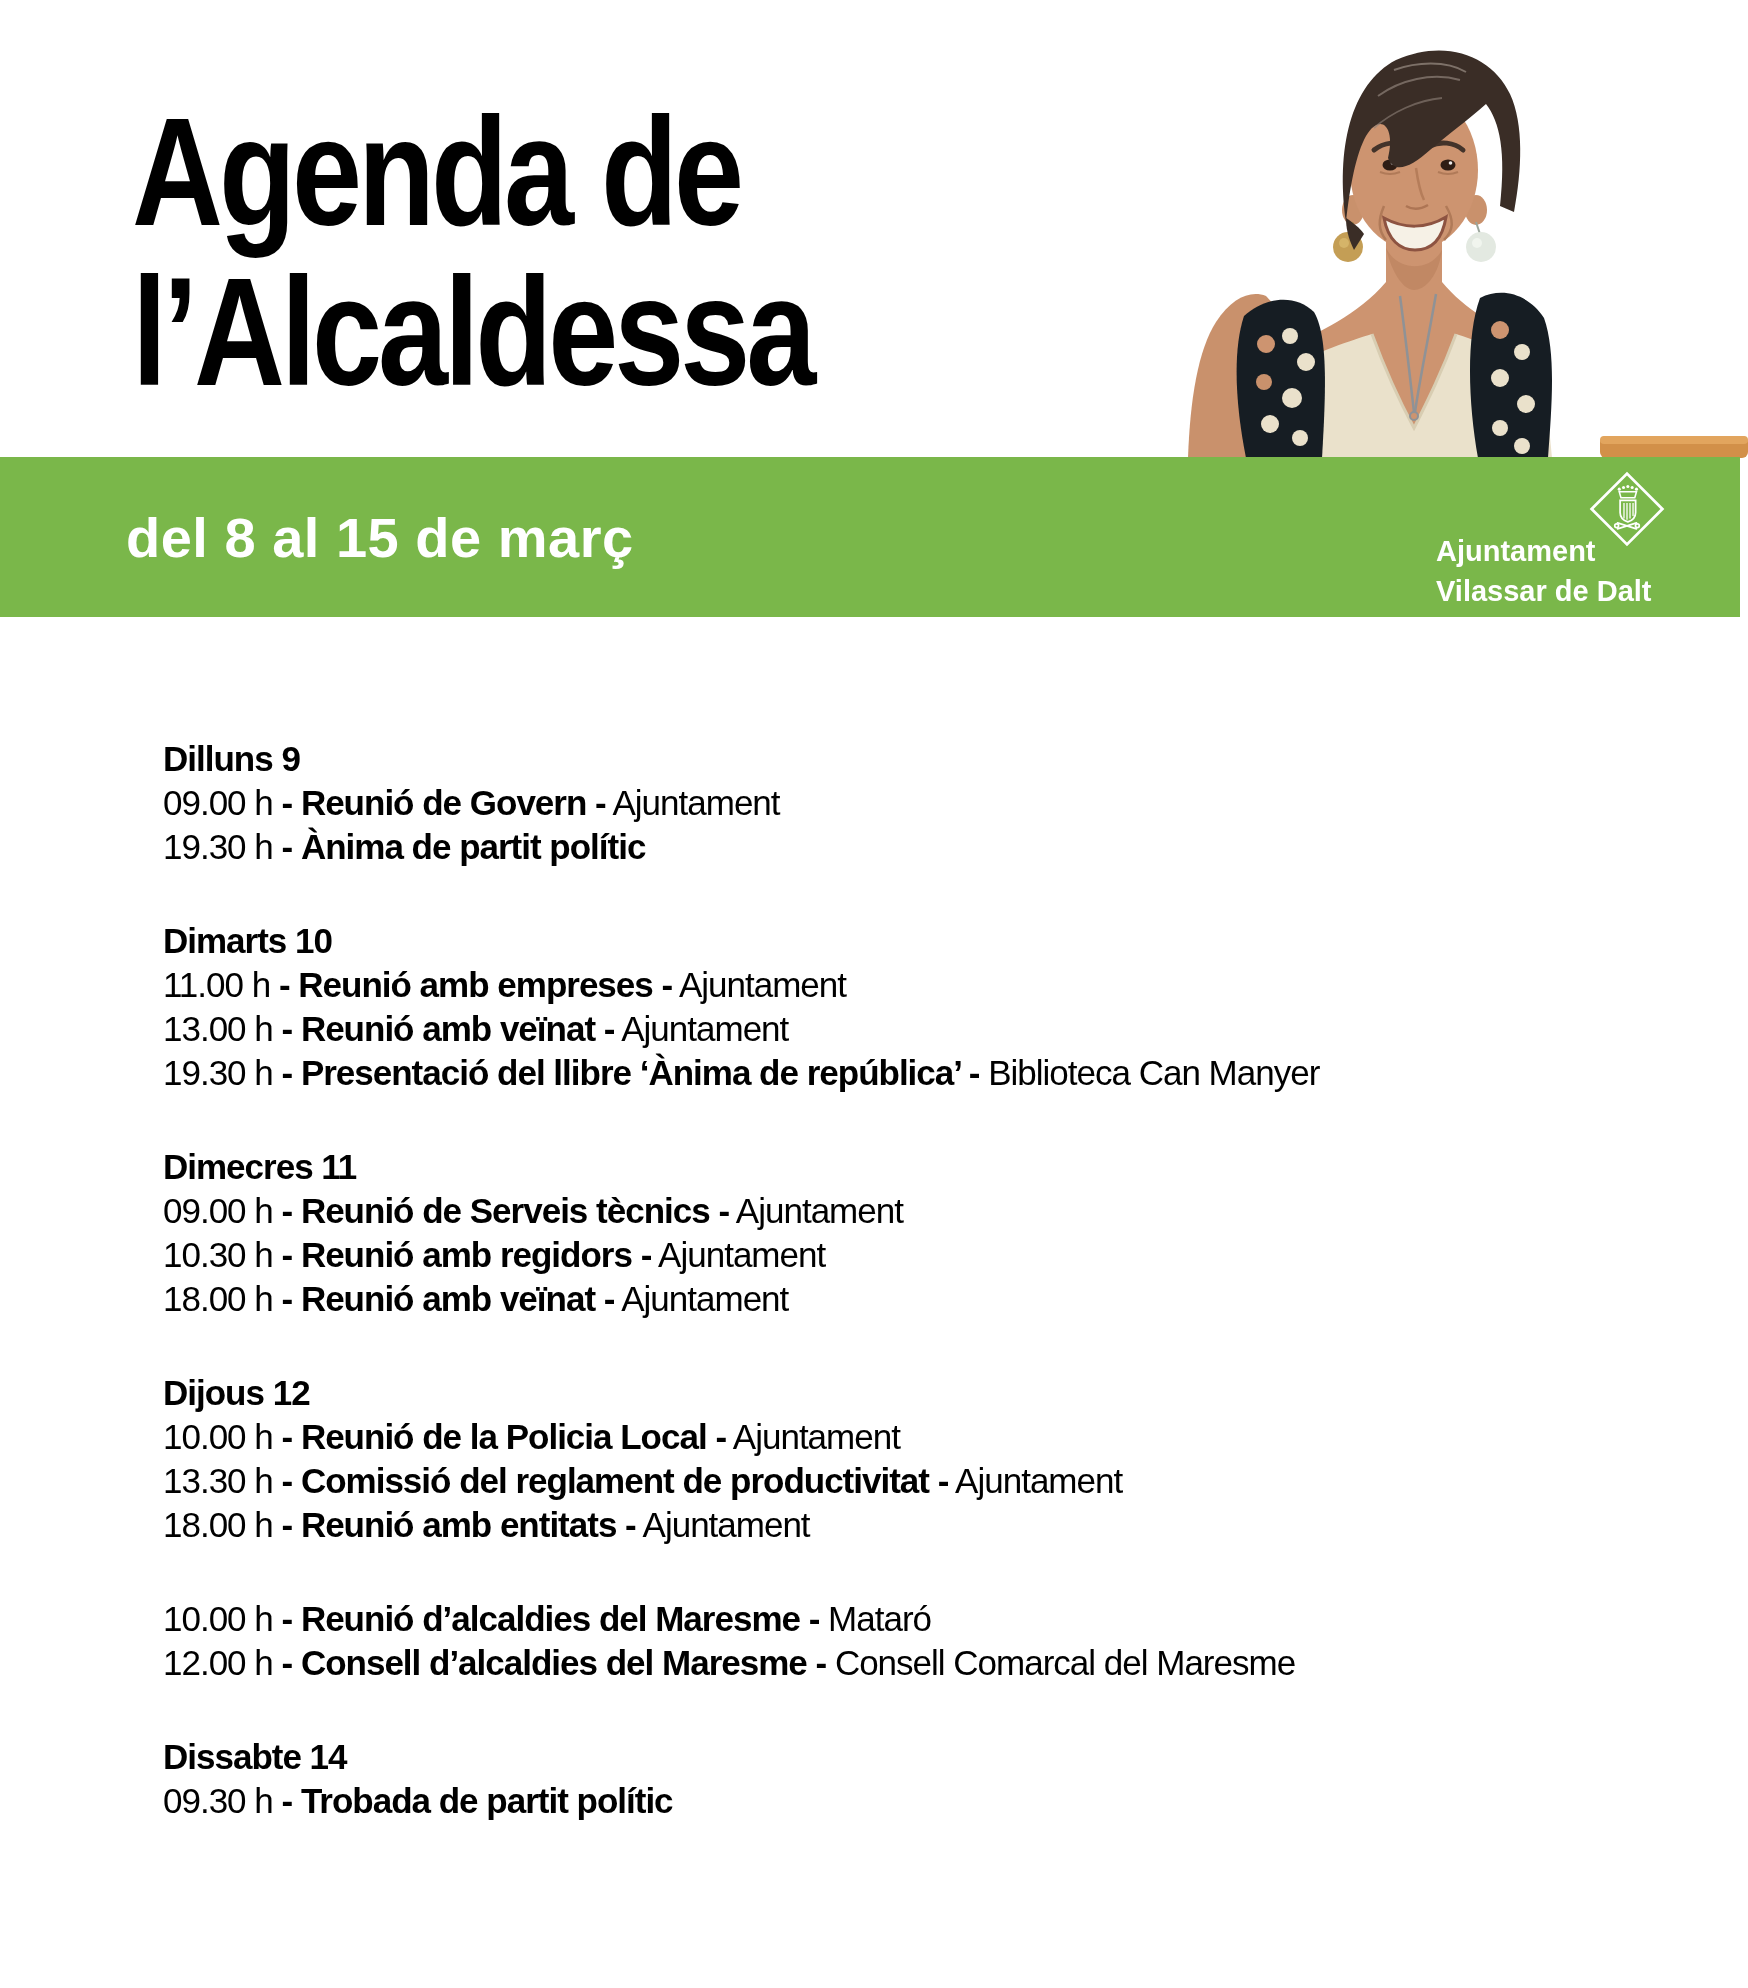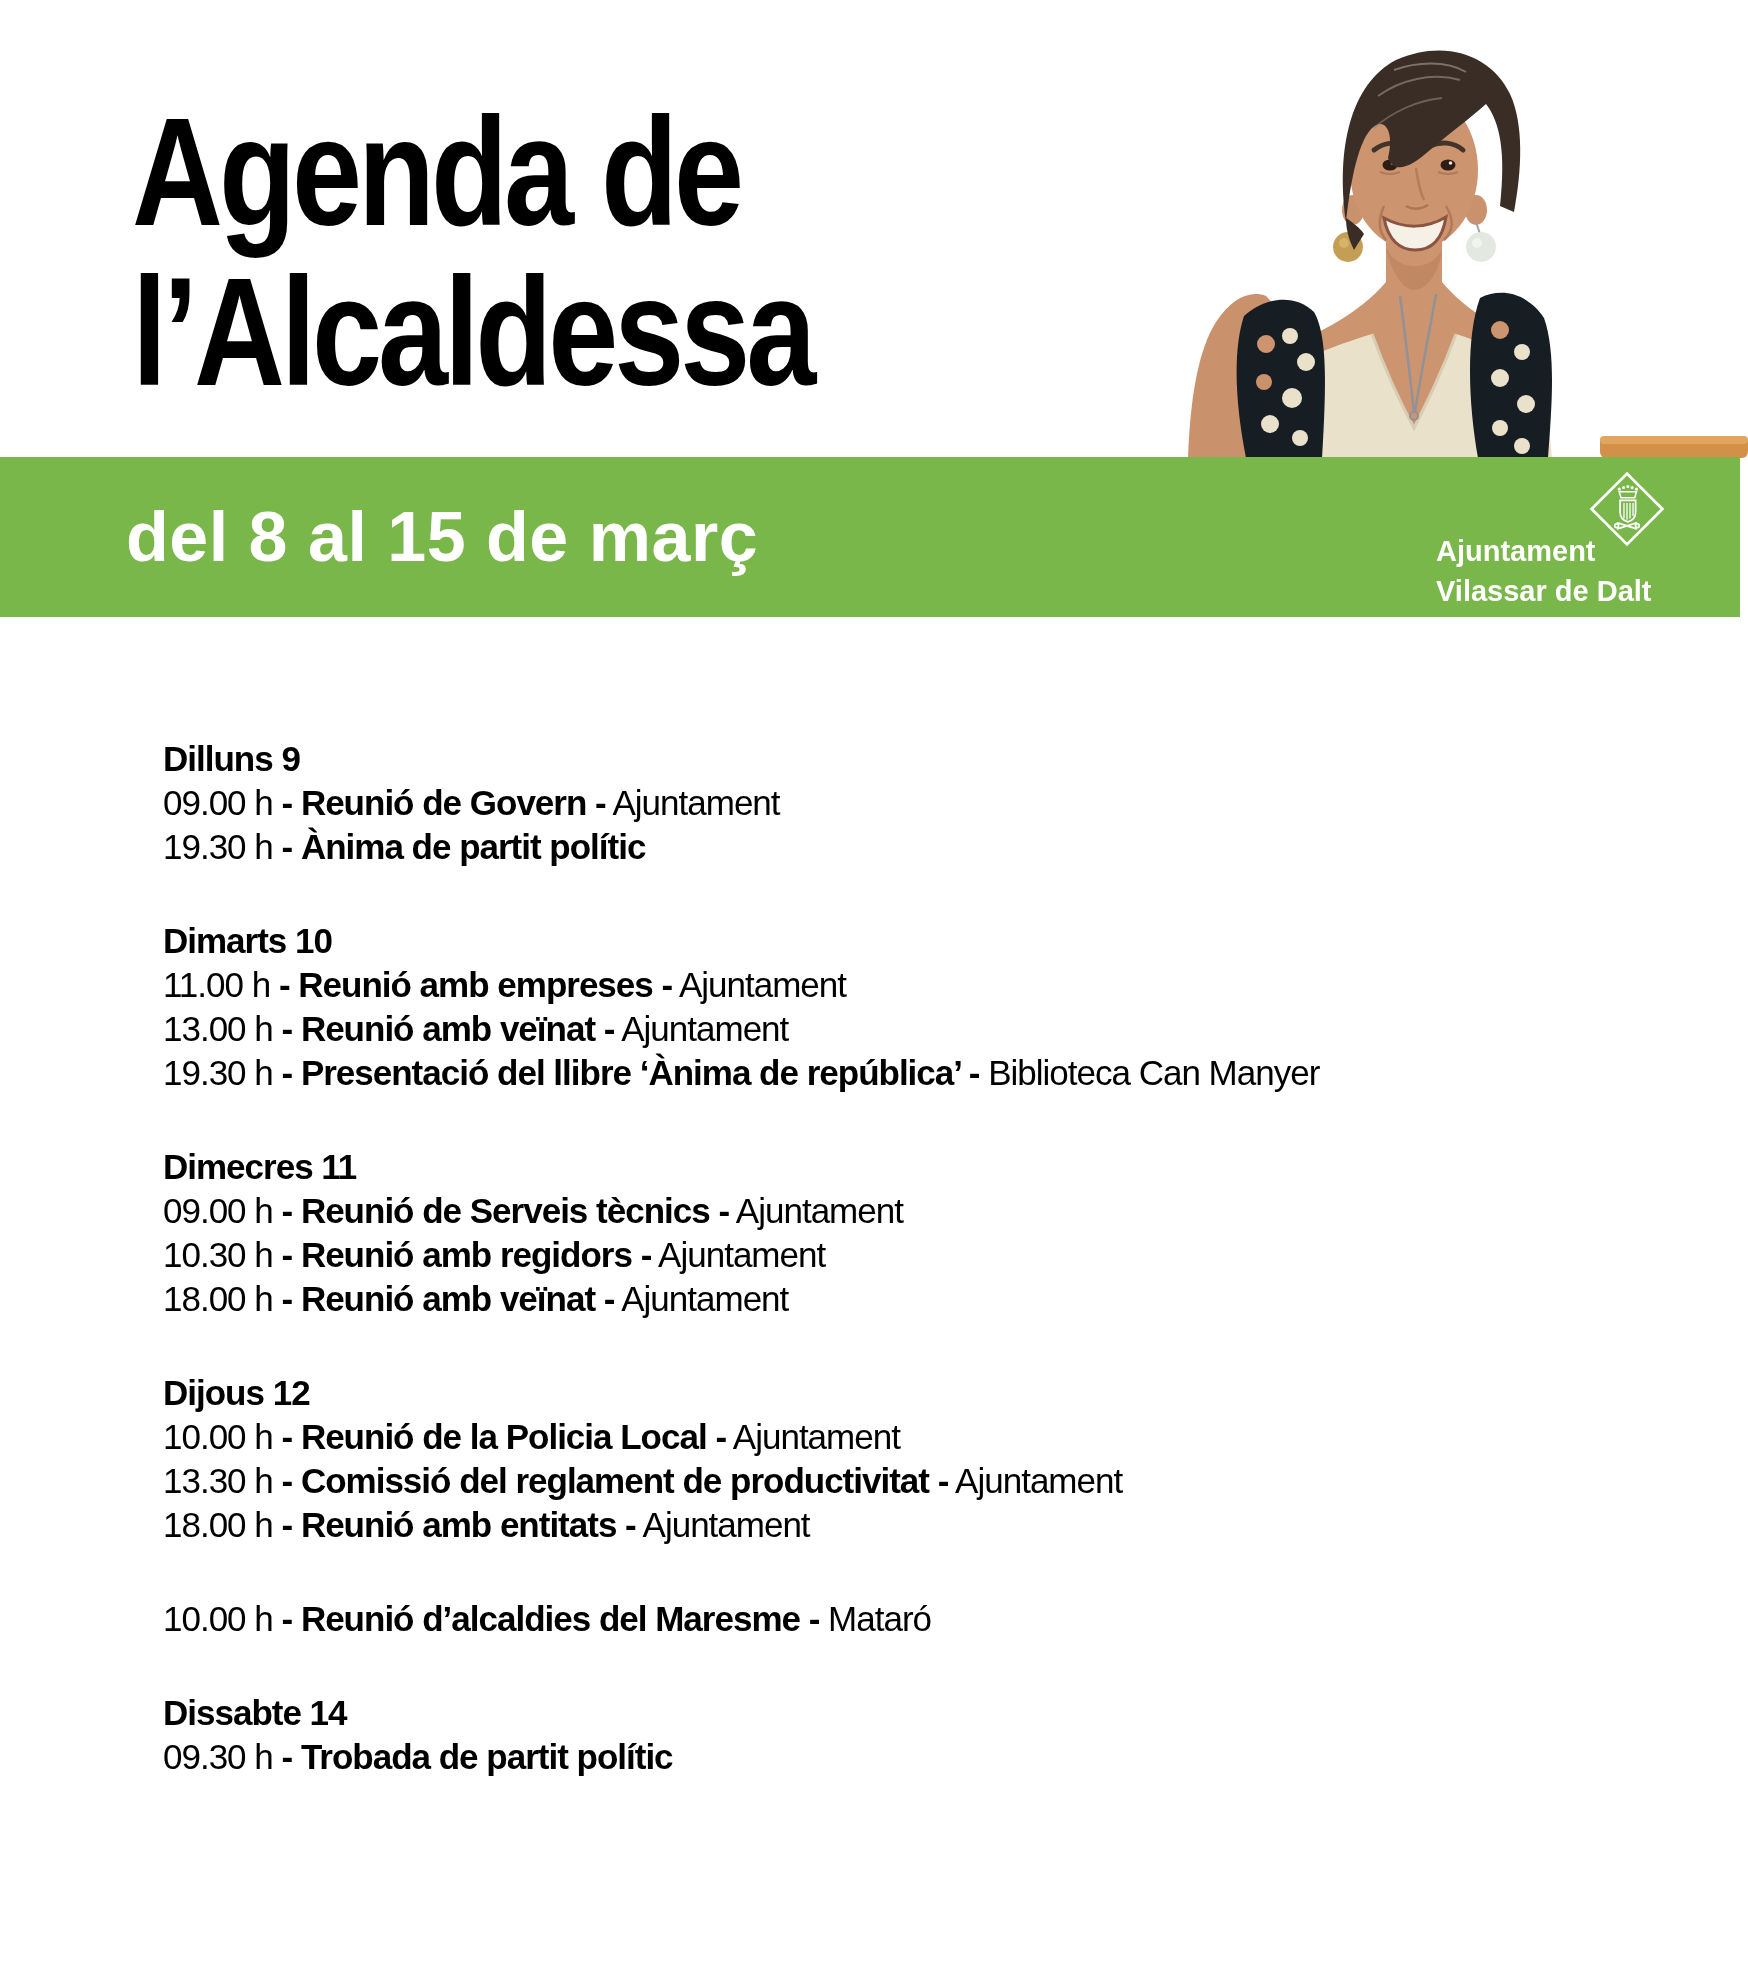--- a/index.html
+++ b/index.html
@@ -37,21 +37,21 @@
   
   .banner {
     position: absolute;
     left: 0; top: 457px;
     width: 1740px; height: 160px;
     display: flex;
     align-items: center;
   }
   .date-range {
     margin-left: 126px;
-    font-size: 70px;
+    font-size: 56px;
     font-weight: bold;
     color: #ffffff;
     letter-spacing: 0.5px;
     white-space: nowrap;
   }
   .logo-text {
     position: absolute;
     left: 1436px; top: 74px;
     font-size: 29px;
     line-height: 40px;
@@ -226,18 +226,19 @@
       <div class="event-line"><span class="event-time">18.00 h </span><span class="event-title">- Reunió amb veïnat -</span><span class="event-location"> Ajuntament</span></div>
     </div>
     <div class="day-block">
       <div class="day-heading">Dijous 12</div>
       <div class="event-line"><span class="event-time">10.00 h </span><span class="event-title">- Reunió de la Policia Local -</span><span class="event-location"> Ajuntament</span></div>
       <div class="event-line"><span class="event-time">13.30 h </span><span class="event-title">- Comissió del reglament de productivitat -</span><span class="event-location"> Ajuntament</span></div>
       <div class="event-line"><span class="event-time">18.00 h </span><span class="event-title">- Reunió amb entitats -</span><span class="event-location"> Ajuntament</span></div>
     </div>
     <div class="day-block">
       <div class="event-line"><span class="event-time">10.00 h </span><span class="event-title">- Reunió d’alcaldies del Maresme -</span><span class="event-location"> Mataró</span></div>
+      <div class="event-line"><span class="event-time">12.00 h </span><span class="event-title">- Consell d’alcaldies del Maresme -</span><span class="event-location"> Consell Comarcal del Maresme</span></div>
     </div>
     <div class="day-block">
       <div class="day-heading">Dissabte 14</div>
       <div class="event-line"><span class="event-time">09.30 h </span><span class="event-title">- Trobada de partit polític</span></div>
     </div>
   </div>
 
 </body></html>

